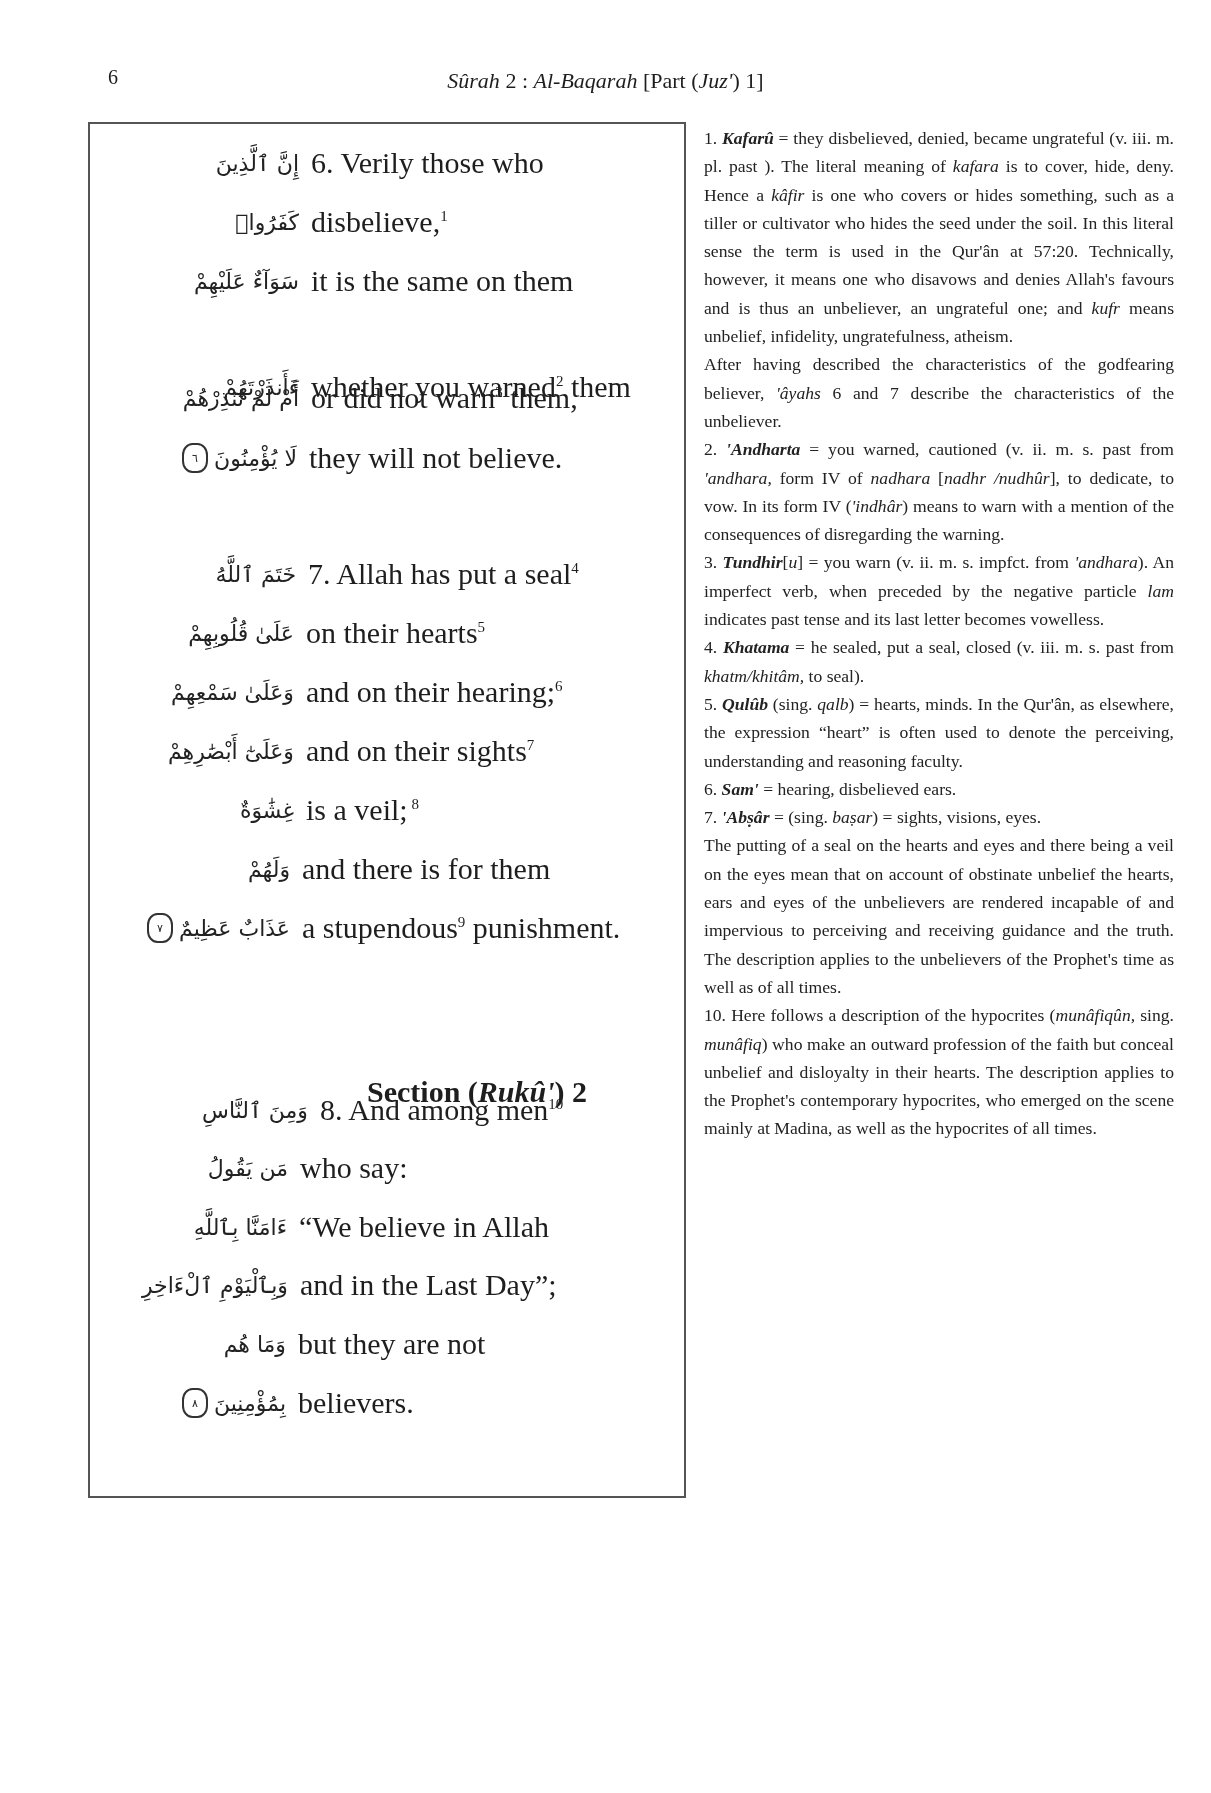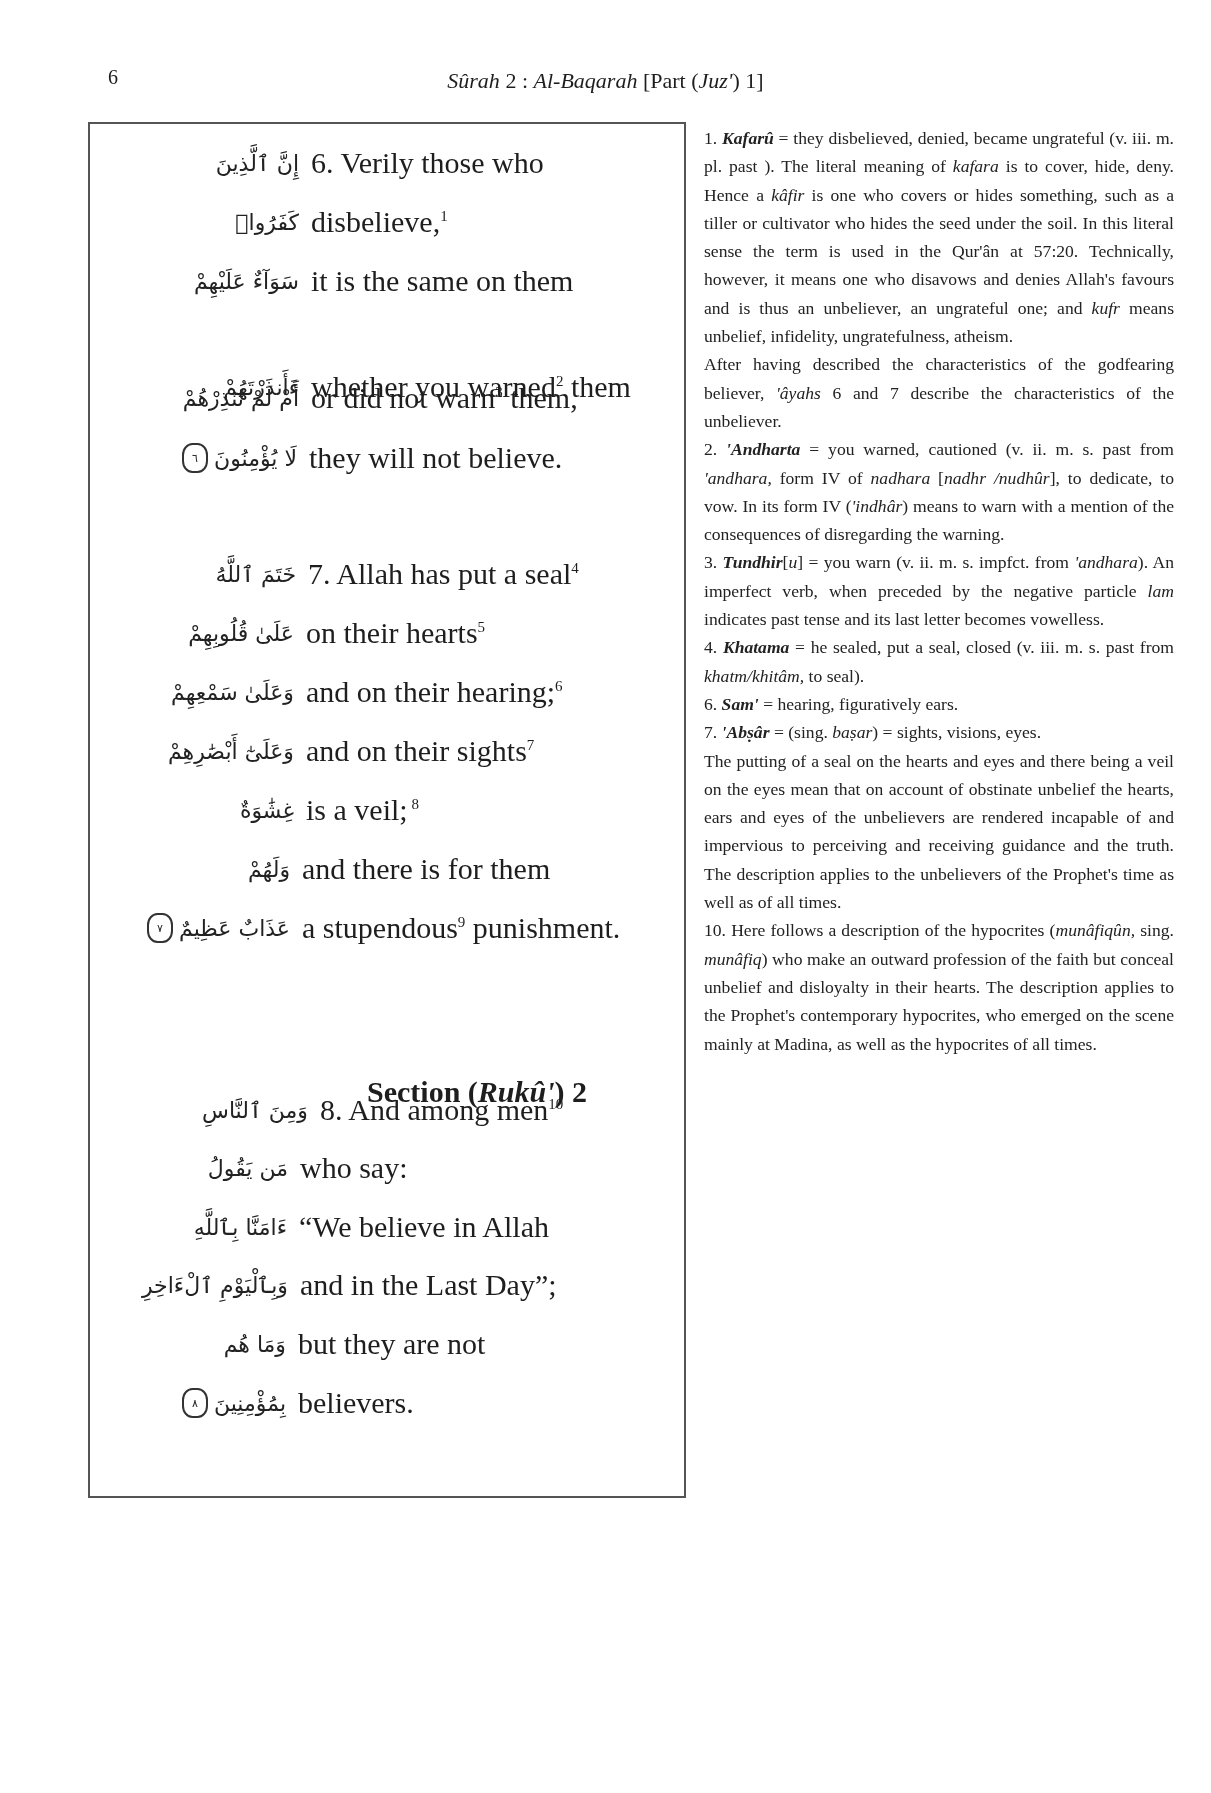--- a/index.html
+++ b/index.html
@@ -173,17 +173,18 @@
   </div>
 
 <div class="section-heading"><span>Section (</span><i>Rukû'</i><span>) 2</span></div>
 
 <div class="notes">
   <p><span>1. </span><b><i>Kafarû</i></b><span> = they disbelieved, denied, became ungrateful (v. iii. m. pl. past ). The literal meaning of </span><i>kafara</i><span> is to cover, hide, deny. Hence a </span><i>kâfir</i><span> is one who covers or hides something, such as a tiller or cultivator who hides the seed under the soil. In this literal sense the term is used in the Qur'ân at 57:20. Technically, however, it means one who disavows and denies Allah's favours and is thus an unbeliever, an ungrateful one; and </span><i>kufr</i><span> means unbelief, infidelity, ungratefulness, atheism.</span></p>
   <p><span>After having described the characteristics of the godfearing believer, </span><i>'âyahs</i><span> 6 and 7 describe the characteristics of the unbeliever.</span></p>
   <p><span>2. </span><b><i>'Andharta</i></b><span> = you warned, cautioned (v. ii. m. s. past from </span><i>'andhara,</i><span> form IV of </span><i>nadhara</i><span> [</span><i>nadhr /nudhûr</i><span>], to dedicate, to vow. In its form IV (</span><i>'indhâr</i><span>) means to warn with a mention of the consequences of disregarding the warning.</span></p>
   <p><span>3. </span><b><i>Tundhir</i></b><span>[</span><i>u</i><span>]</span><span> = you warn (v. ii. m. s. impfct. from </span><i>'andhara</i><span>). An imperfect verb, when preceded by the negative particle </span><i>lam</i><span> indicates past tense and its last letter becomes vowelless.</span></p>
   <p><span>4. </span><b><i>Khatama</i></b><span> = he sealed, put a seal, closed (v. iii. m. s. past from </span><i>khatm/khitâm,</i><span> to seal).</span></p>
-  <p><span>6. </span><b><i>Sam'</i></b><span> = hearing, figuratively ears.</span></p>
+  <p><span>5. </span><b><i>Qulûb</i></b><span> (sing. </span><i>qalb</i><span>) = hearts, minds. In the Qur'ân, as elsewhere, the expression “heart” is often used to denote the perceiving, understanding and reasoning faculty.</span></p>
+  <p><span>6. </span><b><i>Sam'</i></b><span> = hearing, disbelieved ears.</span></p>
   <p><span>7. </span><b><i>'Abṣâr</i></b><span> = (sing. </span><i>baṣar</i><span>) = sights, visions, eyes.</span></p>
   <p>The putting of a seal on the hearts and eyes and there being a veil on the eyes mean that on account of obstinate unbelief the hearts, ears and eyes of the unbelievers are rendered incapable of and impervious to perceiving and receiving guidance and the truth. The description applies to the unbelievers of the Prophet's time as well as of all times.</p>
   <p><span>10. Here follows a description of the hypocrites (</span><i>munâfiqûn,</i><span> sing. </span><i>munâfiq</i><span>) who make an outward profession of the faith but conceal unbelief and disloyalty in their hearts. The description applies to the Prophet's contemporary hypocrites, who emerged on the scene mainly at Madina, as well as the hypocrites of all times.</span></p>
 </div>
 
 </body></html>

